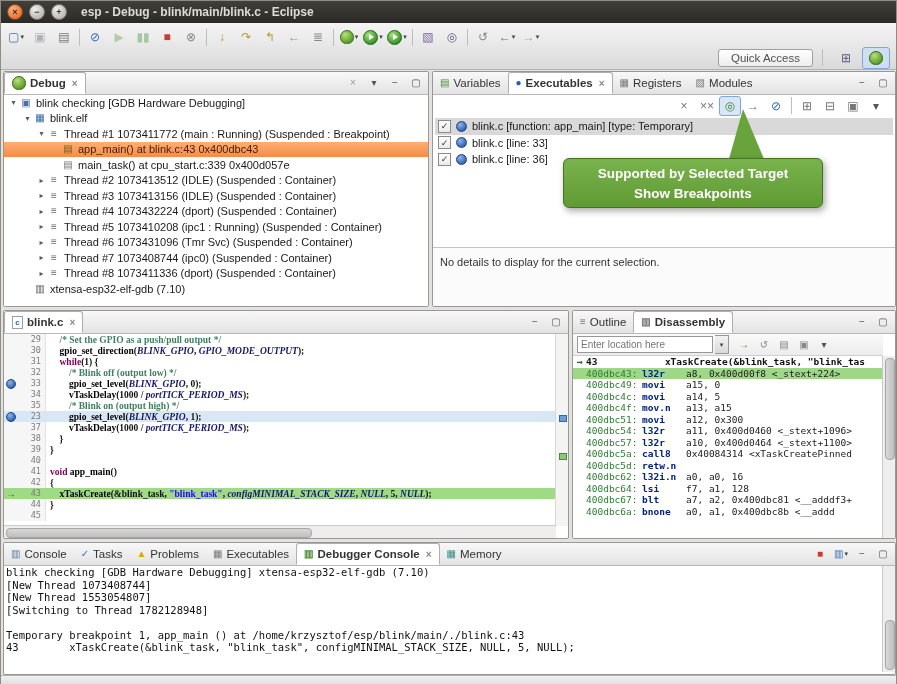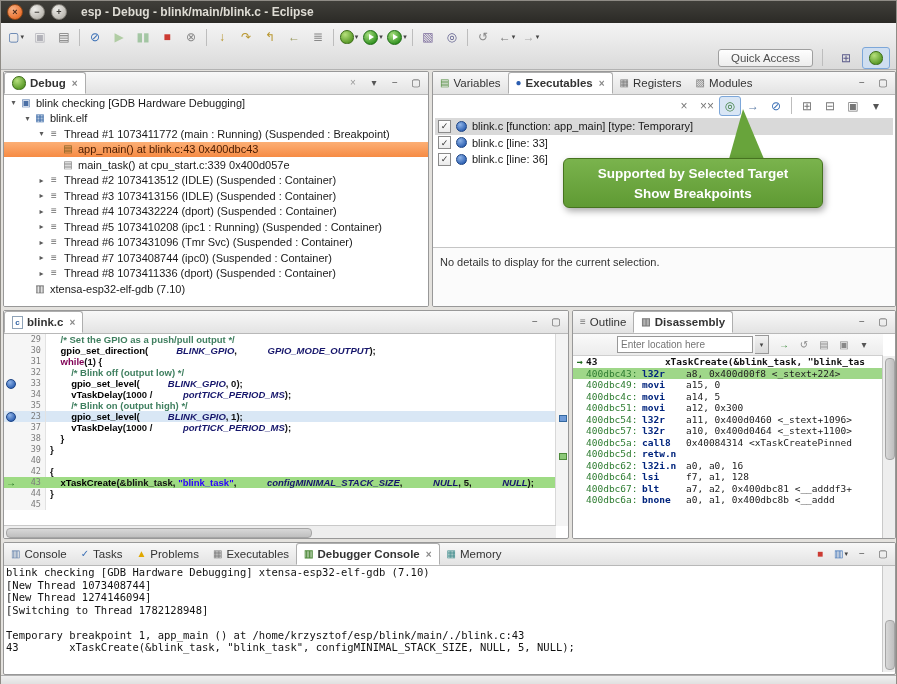--- a/index.html
+++ b/index.html
@@ -62,43 +62,43 @@
   .bpsep{position:absolute;left:0;right:0;top:175px;border-top:1px solid #c5c5c5;}
   .bpdetails{position:absolute;left:0;right:0;top:176px;bottom:0;background:#fbfbfb;}
   .nodetails{position:absolute;left:7px;top:8px;font-size:11px;color:#333;}
   .callout{position:absolute;left:130px;top:86px;width:260px;height:50px;background:linear-gradient(#7ab34d,#5f9a33);border:1px solid #46731f;border-radius:6px;box-shadow:2px 3px 7px rgba(0,0,0,.35);color:#fff;font-size:13.5px;font-weight:bold;text-align:center;line-height:20px;padding-top:5px;box-sizing:border-box;z-index:5;}
   .calloutarrow{position:absolute;left:296px;top:37px;width:0;height:0;border-left:14px solid transparent;border-right:21px solid transparent;border-bottom:50px solid #68a43b;z-index:4;}
   
   .ebody{position:absolute;left:0;top:23px;right:12px;bottom:12px;overflow:hidden;background:#fff;}
   .erow{height:11px;display:flex;align-items:center;}
   .eann{width:14px;flex:none;height:100%;background:#f6f6f6;display:flex;align-items:center;justify-content:center;}
   .enum{width:23px;flex:none;height:100%;background:#f6f6f6;border-right:1px solid #e2e2e2;text-align:right;padding-right:4px;color:#7c7c7c;font-family:"DejaVu Sans Mono",monospace;font-size:8.5px;line-height:11px;box-sizing:content-box;}
-  .ecode{white-space:pre;font-family:Liberation Sans, sans-serif;font-size:9.5px;font-weight:bold;padding-left:4px;color:#111;}
+  .ecode{white-space:pre;font-family:Liberation Serif, serif;font-size:9.5px;font-weight:bold;padding-left:4px;color:#111;}
   .erow.cur{background:#9edb84;}
   .erow.cur .eann,.erow.cur .enum{background:transparent;border-right-color:transparent;}
   .erow.hlb{background:#d9e7f5;}
   .erow.hlb .eann,.erow.hlb .enum{background:transparent;}
   .sg-cm{color:#3f7f5f;}
   .sg-kw{color:#7f0055;}
   .sg-st{color:#2a00ff;}
-  .sg-mc{font-style:italic;color:#16166b;margin-left:28px;}
+  .sg-mc{font-style:italic;color:#16166b;}
   .sg-fn{color:#000;}
   .sg-pl{color:#111;}
   .ebpdot{width:8px;height:8px;border-radius:50%;background:radial-gradient(circle at 35% 30%,#8fb4e8,#2a5db0 80%);border:1px solid #1c4485;}
   .curarrow{color:#1d6b1d;font-weight:bold;font-size:10px;line-height:10px;}
   .ruler{position:absolute;right:0;top:23px;bottom:12px;width:12px;background:#f4f4f4;border-left:1px solid #d8d8d8;}
   .rmark-b{position:absolute;left:3px;top:42%;width:6px;height:5px;background:#6f9bd8;border:1px solid #34689f;}
   .rmark-g{position:absolute;left:3px;top:62%;width:6px;height:5px;background:#8cc878;border:1px solid #4d8a3a;}
   .hscroll{position:absolute;left:0;right:12px;bottom:0;height:12px;background:#eeeeee;border-top:1px solid #c9c9c9;}
   .hthumb{position:absolute;left:2px;top:2px;width:55%;height:8px;background:linear-gradient(#d8d8d8,#bfbfbf);border:1px solid #a5a5a5;border-radius:4px;}
   .vscroll{position:absolute;top:45px;bottom:0;right:0;width:12px;background:#eeeeee;border-left:1px solid #c9c9c9;}
   .vthumb{position:absolute;left:2px;top:2px;width:8px;height:55%;background:linear-gradient(90deg,#d8d8d8,#bfbfbf);border:1px solid #a5a5a5;border-radius:4px;}
   
   .locbar{position:absolute;left:0;top:23px;right:12px;height:21px;background:linear-gradient(#fafafa,#ececec);border-bottom:1px solid #cfcfcf;display:flex;align-items:center;padding-left:4px;gap:2px;}
-  .locinput{width:128px;height:15px;border:1px solid #989898;font-size:10px;padding:0 3px;color:#555;font-family:"Liberation Sans",sans-serif;margin-left:40px;}
+  .locinput{width:128px;height:15px;border:1px solid #989898;font-size:10px;padding:0 3px;color:#555;font-family:"Liberation Sans",sans-serif;}
   .loccaret{width:13px;height:17px;border:1px solid #989898;border-left:none;background:linear-gradient(#f2f2f2,#d9d9d9);font-size:7px;display:flex;align-items:center;justify-content:center;color:#444;}
   .dbody{position:absolute;left:0;top:45px;right:12px;bottom:0;overflow:hidden;background:#fff;}
   .drow{height:11.5px;display:flex;align-items:center;font-family:"DejaVu Sans Mono",monospace;font-size:9.5px;white-space:pre;}
   .drow.dcur{background:#9fd789;}
   .dgut{width:13px;flex:none;text-align:center;}
   .daddr{width:56px;flex:none;color:#2f7d32;}
   .srcnum{color:#111;font-weight:bold;}
   .dmn{width:44px;flex:none;color:#00247d;font-weight:bold;}
   .dops{color:#222;}
   .dsrc{color:#111;font-weight:bold;}
@@ -470,20 +470,25 @@
           <span class="enum">39</span>
           <span class="ecode"><span class="sg-pl">}</span></span>
         </div>
         <div class="erow">
           <span class="eann"></span>
           <span class="enum">40</span>
           <span class="ecode"></span>
         </div>
         <div class="erow">
           <span class="eann"></span>
+          <span class="enum">41</span>
+          <span class="ecode"><span class="sg-kw">void</span><span class="sg-pl"> </span><span class="sg-fn">app_main</span><span class="sg-pl">()</span></span>
+        </div>
+        <div class="erow">
+          <span class="eann"></span>
           <span class="enum">42</span>
           <span class="ecode"><span class="sg-pl">{</span></span>
         </div>
         <div class="erow cur">
           <span class="eann">
             <span class="curarrow">→</span>
           </span>
           <span class="enum">43</span>
           <span class="ecode"><span class="sg-pl">    </span><span class="sg-fn">xTaskCreate</span><span class="sg-pl">(&amp;blink_task, </span><span class="sg-st">"blink_task"</span><span class="sg-pl">, </span><span class="sg-mc">configMINIMAL_STACK_SIZE</span><span class="sg-pl">, </span><span class="sg-mc">NULL</span><span class="sg-pl">, 5, </span><span class="sg-mc">NULL</span><span class="sg-pl">);</span></span>
         </div>
@@ -545,20 +550,21 @@
           <span class="tbi pico">
             <span class="glyph" style="color: rgb(85, 85, 85);">▾</span>
           </span>
         </span>
     </div>
     <div class="dbody" id="disasm-body">
         <div class="drow"><span class="dgut"><span class="curarrow">→</span></span><span class="daddr srcnum">43</span><span class="dsrc">    xTaskCreate(&amp;blink_task, "blink_tas</span></div>
         <div class="drow dcur"><span class="dgut"></span><span class="daddr">400dbc43:</span><span class="dmn">l32r</span><span class="dops">a8, 0x400d00f8 &lt;_stext+224&gt;</span></div>
         <div class="drow"><span class="dgut"></span><span class="daddr">400dbc49:</span><span class="dmn">movi</span><span class="dops">a15, 0</span></div>
         <div class="drow"><span class="dgut"></span><span class="daddr">400dbc4c:</span><span class="dmn">movi</span><span class="dops">a14, 5</span></div>
+        <div class="drow"><span class="dgut"></span><span class="daddr">400dbc4f:</span><span class="dmn">mov.n</span><span class="dops">a13, a15</span></div>
         <div class="drow"><span class="dgut"></span><span class="daddr">400dbc51:</span><span class="dmn">movi</span><span class="dops">a12, 0x300</span></div>
         <div class="drow"><span class="dgut"></span><span class="daddr">400dbc54:</span><span class="dmn">l32r</span><span class="dops">a11, 0x400d0460 &lt;_stext+1096&gt;</span></div>
         <div class="drow"><span class="dgut"></span><span class="daddr">400dbc57:</span><span class="dmn">l32r</span><span class="dops">a10, 0x400d0464 &lt;_stext+1100&gt;</span></div>
         <div class="drow"><span class="dgut"></span><span class="daddr">400dbc5a:</span><span class="dmn">call8</span><span class="dops">0x40084314 &lt;xTaskCreatePinned</span></div>
         <div class="drow"><span class="dgut"></span><span class="daddr">400dbc5d:</span><span class="dmn">retw.n</span><span class="dops"></span></div>
         <div class="drow"><span class="dgut"></span><span class="daddr">400dbc62:</span><span class="dmn">l32i.n</span><span class="dops">a0, a0, 16</span></div>
         <div class="drow"><span class="dgut"></span><span class="daddr">400dbc64:</span><span class="dmn">lsi</span><span class="dops">f7, a1, 128</span></div>
         <div class="drow"><span class="dgut"></span><span class="daddr">400dbc67:</span><span class="dmn">blt</span><span class="dops">a7, a2, 0x400dbc81 &lt;__adddf3+</span></div>
         <div class="drow"><span class="dgut"></span><span class="daddr">400dbc6a:</span><span class="dmn">bnone</span><span class="dops">a0, a1, 0x400dbc8b &lt;__addd</span></div>
       </div>
@@ -606,21 +612,21 @@
         <span class="tbi pico">
           <span class="glyph" style="color: rgb(85, 85, 85);">−</span>
         </span>
         <span class="tbi pico">
           <span class="glyph" style="color: rgb(85, 85, 85);">▢</span>
         </span>
       </div>
     <div class="cbody" id="console-body">
         <div class="cline">blink checking [GDB Hardware Debugging] xtensa-esp32-elf-gdb (7.10)</div>
         <div class="cline">[New Thread 1073408744]</div>
-        <div class="cline">[New Thread 1274146094]</div>
+        <div class="cline">[New Thread 1553054807]</div>
         <div class="cline">[Switching to Thread 1782128948]</div>
         <div class="cline">&nbsp;</div>
         <div class="cline">Temporary breakpoint 1, app_main () at /home/krzysztof/esp/blink/main/./blink.c:43</div>
         <div class="cline">43        xTaskCreate(&amp;blink_task, "blink_task", configMINIMAL_STACK_SIZE, NULL, 5, NULL);</div>
       </div>
     <div class="cvscroll">
         <div class="cvthumb"></div>
       </div>
   </div>
 

